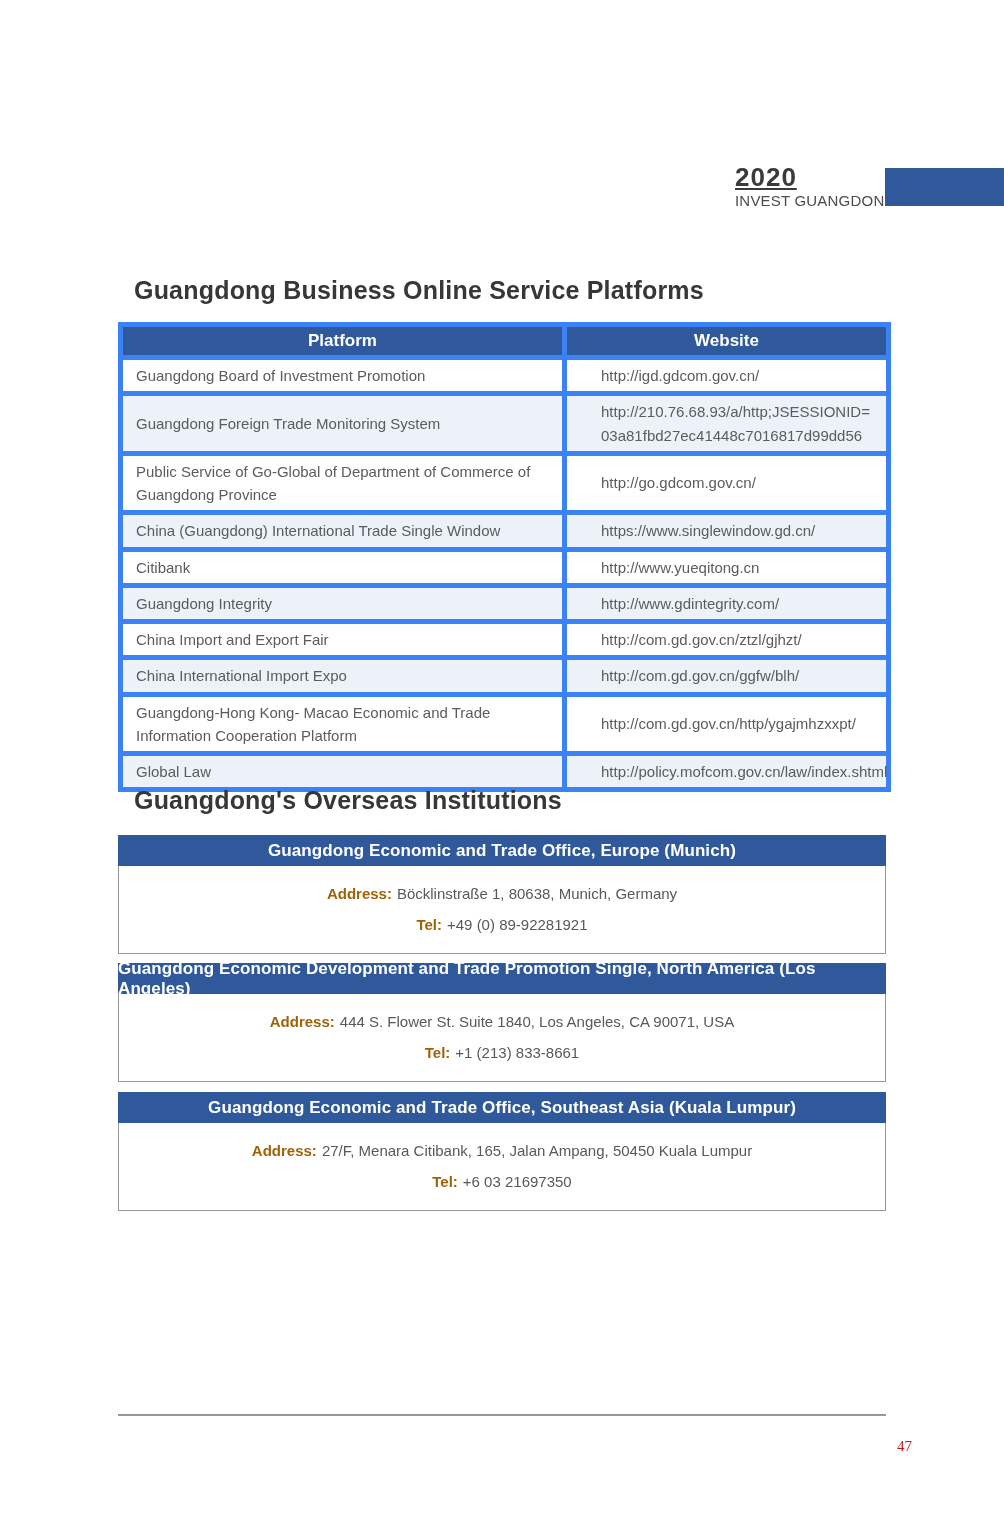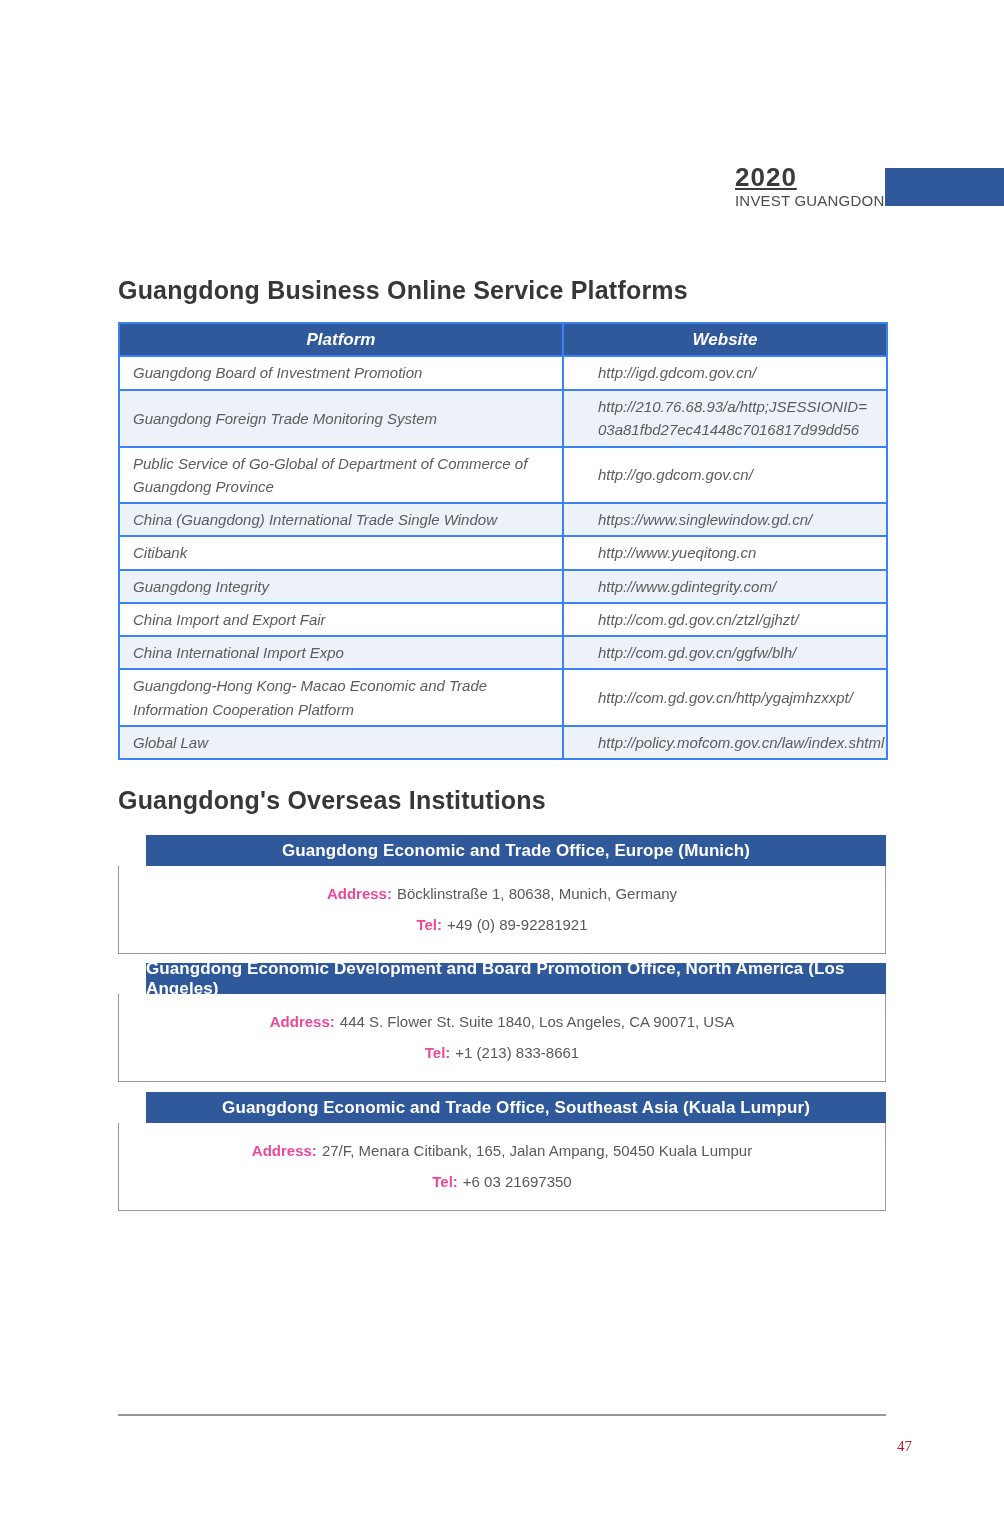--- a/index.html
+++ b/index.html
@@ -24,35 +24,34 @@
     position: absolute; left: 735px; top: 192px;
     font-size: 15px; color: #4c4c4c; letter-spacing: 0.2px;
   }
   .masthead-bar {
     position: absolute; left: 885px; top: 168px;
     width: 119px; height: 38px;
   }
 
   
   .section-title {
-    position: absolute; left: 118px;
+    position: absolute; left: 134px;
     font-size: 25px; font-weight: bold; color: #373737;
     letter-spacing: 0.2px;
   }
   .title-platforms { top: 276px; }
   .title-institutions { top: 786px; }
 
   
   table.platforms {
     position: absolute; left: 118px; top: 322px;
     width: 768px; border-collapse: collapse; table-layout: fixed;
   }
   table.platforms th, table.platforms td {
-    border: 2px solid #3b82f6;
-    font-style: italic;
+    border: 5px solid #3b82f6;
   }
   table.platforms th {
     color: #ffffff; font-size: 17px; font-weight: bold;
     height: 33px; text-align: center;
   }
   table.platforms td {
     font-size: 15px; color: #5b5c5e;
     padding: 4px 10px 4px 13px;
     white-space: pre-line;
     line-height: 1.55;
@@ -63,31 +62,30 @@
 
   
   .inst {
     position: absolute; left: 118px; width: 768px;
   }
   .inst-header {
     height: 31px;
     display: flex; align-items: center; justify-content: center;
     color: #ffffff; font-size: 17px; font-weight: bold;
     letter-spacing: 0.1px;
-    margin-left: 28px;
   }
   .inst-body {
     height: 88px; background: #ffffff;
     border: 1px solid #96989b; border-top: none;
     display: flex; flex-direction: column;
     align-items: center; justify-content: center;
     gap: 15px; font-size: 15px; color: #58595b;
   }
   .inst-line { line-height: 1.1; }
-  .inst-label { font-weight: bold; color: #ec4899; margin-right: 5px; }
+  .inst-label { font-weight: bold; color: #a16207; margin-right: 5px; }
 
   
   .footer-rule {
     position: absolute; left: 118px; top: 1414px;
     width: 768px; height: 2px; background: #979797;
   }
   .page-number {
     position: absolute; left: 897px; top: 1438px;
     font-family: "Liberation Serif", serif;
     font-size: 15px; color: #b91c1c;
@@ -168,21 +166,21 @@
     <div class="inst-line">
       <span class="inst-label">Address:</span><span>Böcklinstraße 1, 80638, Munich, Germany</span>
     </div>
     <div class="inst-line">
       <span class="inst-label">Tel:</span><span>+49 (0) 89-92281921</span>
     </div>
   </div>
 </div>
 
 <div class="inst" style="top:963px">
-  <div class="inst-header accent-bg" style="background: rgb(47, 89, 155);">Guangdong Economic Development and Board Promotion Office, North America (Los Angeles)</div>
+  <div class="inst-header accent-bg" style="background: rgb(47, 89, 155);">Guangdong Economic Development and Trade Promotion Single, North America (Los Angeles)</div>
   <div class="inst-body">
     <div class="inst-line">
       <span class="inst-label">Address:</span><span>444 S. Flower St. Suite 1840, Los Angeles, CA 90071, USA</span>
     </div>
     <div class="inst-line">
       <span class="inst-label">Tel:</span><span>+1 (213) 833-8661</span>
     </div>
   </div>
 </div>
 

